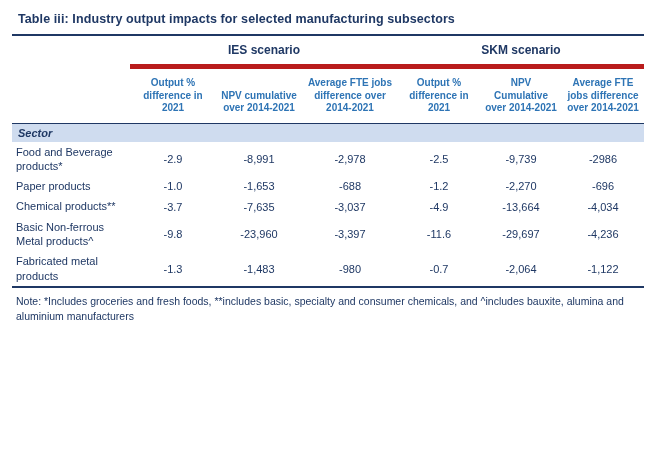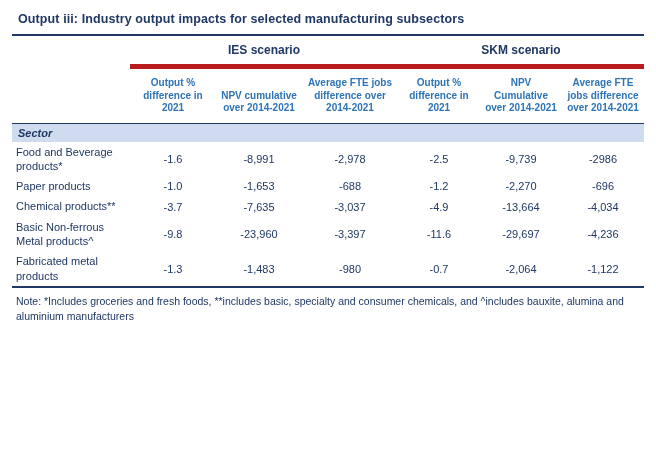--- a/index.html
+++ b/index.html
@@ -115,21 +115,21 @@
   col.c3 { width: 96px; }
   col.c4 { width: 82px; }
   col.c5 { width: 82px; }
   col.c6 { width: 82px; }
 </style>
 </head>
 <body>
 
 <div class="page">
 
-  <div class="table-title">Output iii: Industry output impacts for selected manufacturing subsectors</div>
+  <div class="table-title">Table iii: Industry output impacts for selected manufacturing subsectors</div>
 
   <table class="main">
     <colgroup>
       <col class="c0">
         <col class="c1">
         <col class="c2">
         <col class="c3">
         <col class="c4">
         <col class="c5">
         <col class="c6">
@@ -154,21 +154,21 @@
       </tr>
       <tr class="rule-mid">
         <td colspan="7"></td>
       </tr>
       <tr>
         <td class="sector-banner" colspan="7">Sector</td>
       </tr>
 
       <tr>
         <td class="rowlabel">Food and Beverage products*</td>
-        <td class="num">-1.6</td>
+        <td class="num">-2.9</td>
         <td class="num">-8,991</td>
         <td class="num">-2,978</td>
         <td class="num">-2.5</td>
         <td class="num">-9,739</td>
         <td class="num">-2986</td>
       </tr>
 
       <tr>
         <td class="rowlabel">Paper products</td>
         <td class="num">-1.0</td>

